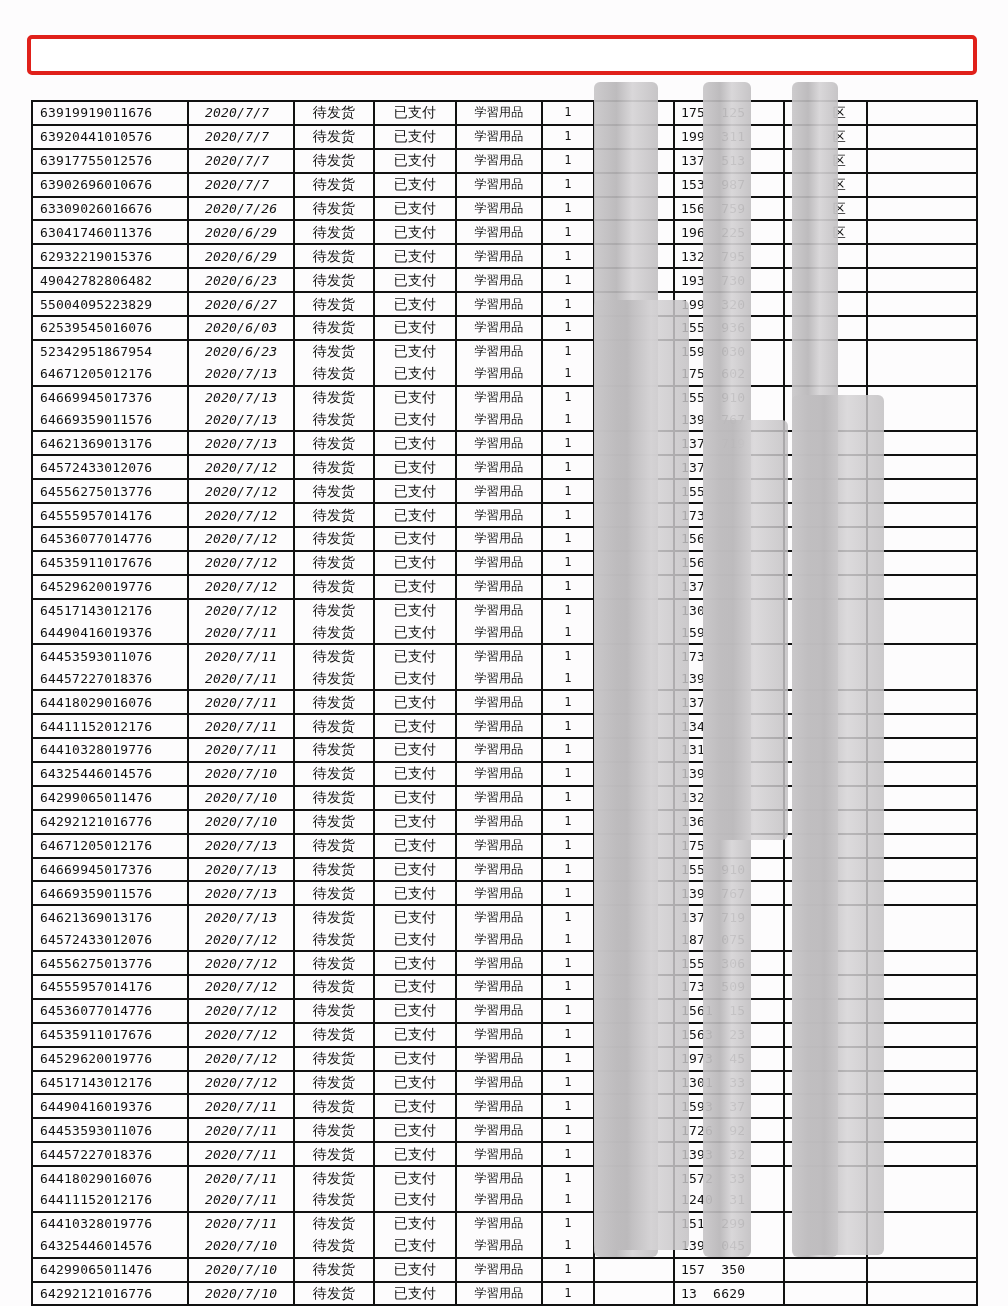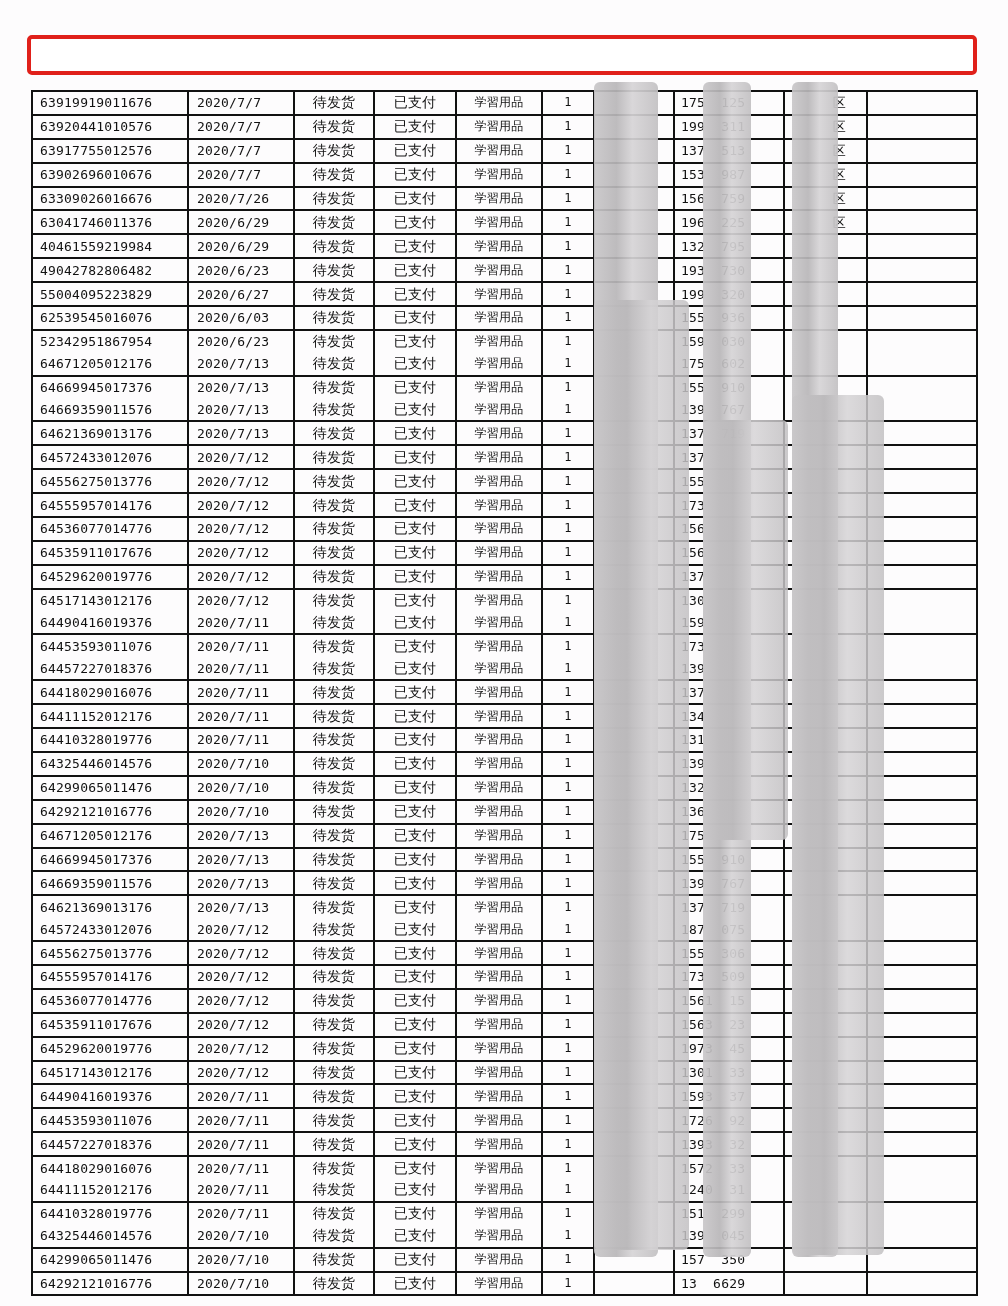--- a/index.html
+++ b/index.html
@@ -4,31 +4,31 @@
 <style>
   html, body { margin: 0; padding: 0; }
   body {
     width: 1008px; height: 1306px; background: #fdfcfd; position: relative; overflow: hidden;
     font-family: "DejaVu Sans Mono", "Liberation Mono", monospace;
   }
   .redbox {
     position: absolute; left: 27px; top: 35px; width: 942px; height: 32px;
     border: 4px solid #e0201a; border-radius: 5px; background: #ffffff;
   }
-  .table-wrap { position: absolute; left: 31px; top: 90px; width: 945px; }
+  .table-wrap { position: absolute; left: 31px; top: 100px; width: 945px; }
   table { border-collapse: collapse; table-layout: fixed; width: 945px; }
   td {
     height: 21.9px; padding: 0; font-size: 13px; color: #111; white-space: nowrap;
     overflow: hidden; border-left: 2px solid #111; border-right: 2px solid #111;
     line-height: 21px; letter-spacing: 0.2px;
   }
   tr.sep td { border-top: 2px solid #111; }
   tr.last td { border-bottom: 2px solid #111; }
   td.c-id { padding-left: 7px; }
-  td.c-date { padding-left: 8px; }
+  td.c-date { padding-left: 16px; font-style: italic; }
   td.c-status { text-align: center; font-family: "DejaVu Sans", sans-serif; font-size: 14px; }
   td.c-pay { text-align: center; font-family: "DejaVu Sans", sans-serif; font-size: 14px; }
   td.c-cat { text-align: center; font-family: "DejaVu Sans", sans-serif; font-size: 12px; }
   td.c-qty { text-align: center; font-size: 12px; }
   td.c-phone { font-size: 13px; padding-left: 6px; }
   td.c-blur, td.c-area, td.c-empty { }
   .blur {
     position: absolute; background: linear-gradient(90deg, #c9c7c9 0%, #b8b6b8 35%, #d6d4d6 60%, #c2c0c2 100%);
     opacity: 0.92; border-radius: 6px;
   }
@@ -119,21 +119,21 @@
           <td class="c-status">待发货</td>
           <td class="c-pay">已支付</td>
           <td class="c-qty-cat c-cat">学習用品</td>
           <td class="c-qty">1</td>
           <td class="c-blur"></td>
           <td class="c-phone">196  225</td>
           <td class="c-area" style="text-align: right; padding-right: 20px; font-family: &quot;DejaVu Sans&quot;, sans-serif;">区</td>
           <td class="c-empty"></td>
         </tr>
         <tr class="sep">
-          <td class="c-id">40461559219984</td>
+          <td class="c-id">62932219015376</td>
           <td class="c-date">2020/6/29</td>
           <td class="c-status">待发货</td>
           <td class="c-pay">已支付</td>
           <td class="c-qty-cat c-cat">学習用品</td>
           <td class="c-qty">1</td>
           <td class="c-blur"></td>
           <td class="c-phone">132  795</td>
           <td class="c-area" style="text-align: right; padding-right: 20px; font-family: &quot;DejaVu Sans&quot;, sans-serif;"></td>
           <td class="c-empty"></td>
         </tr>

